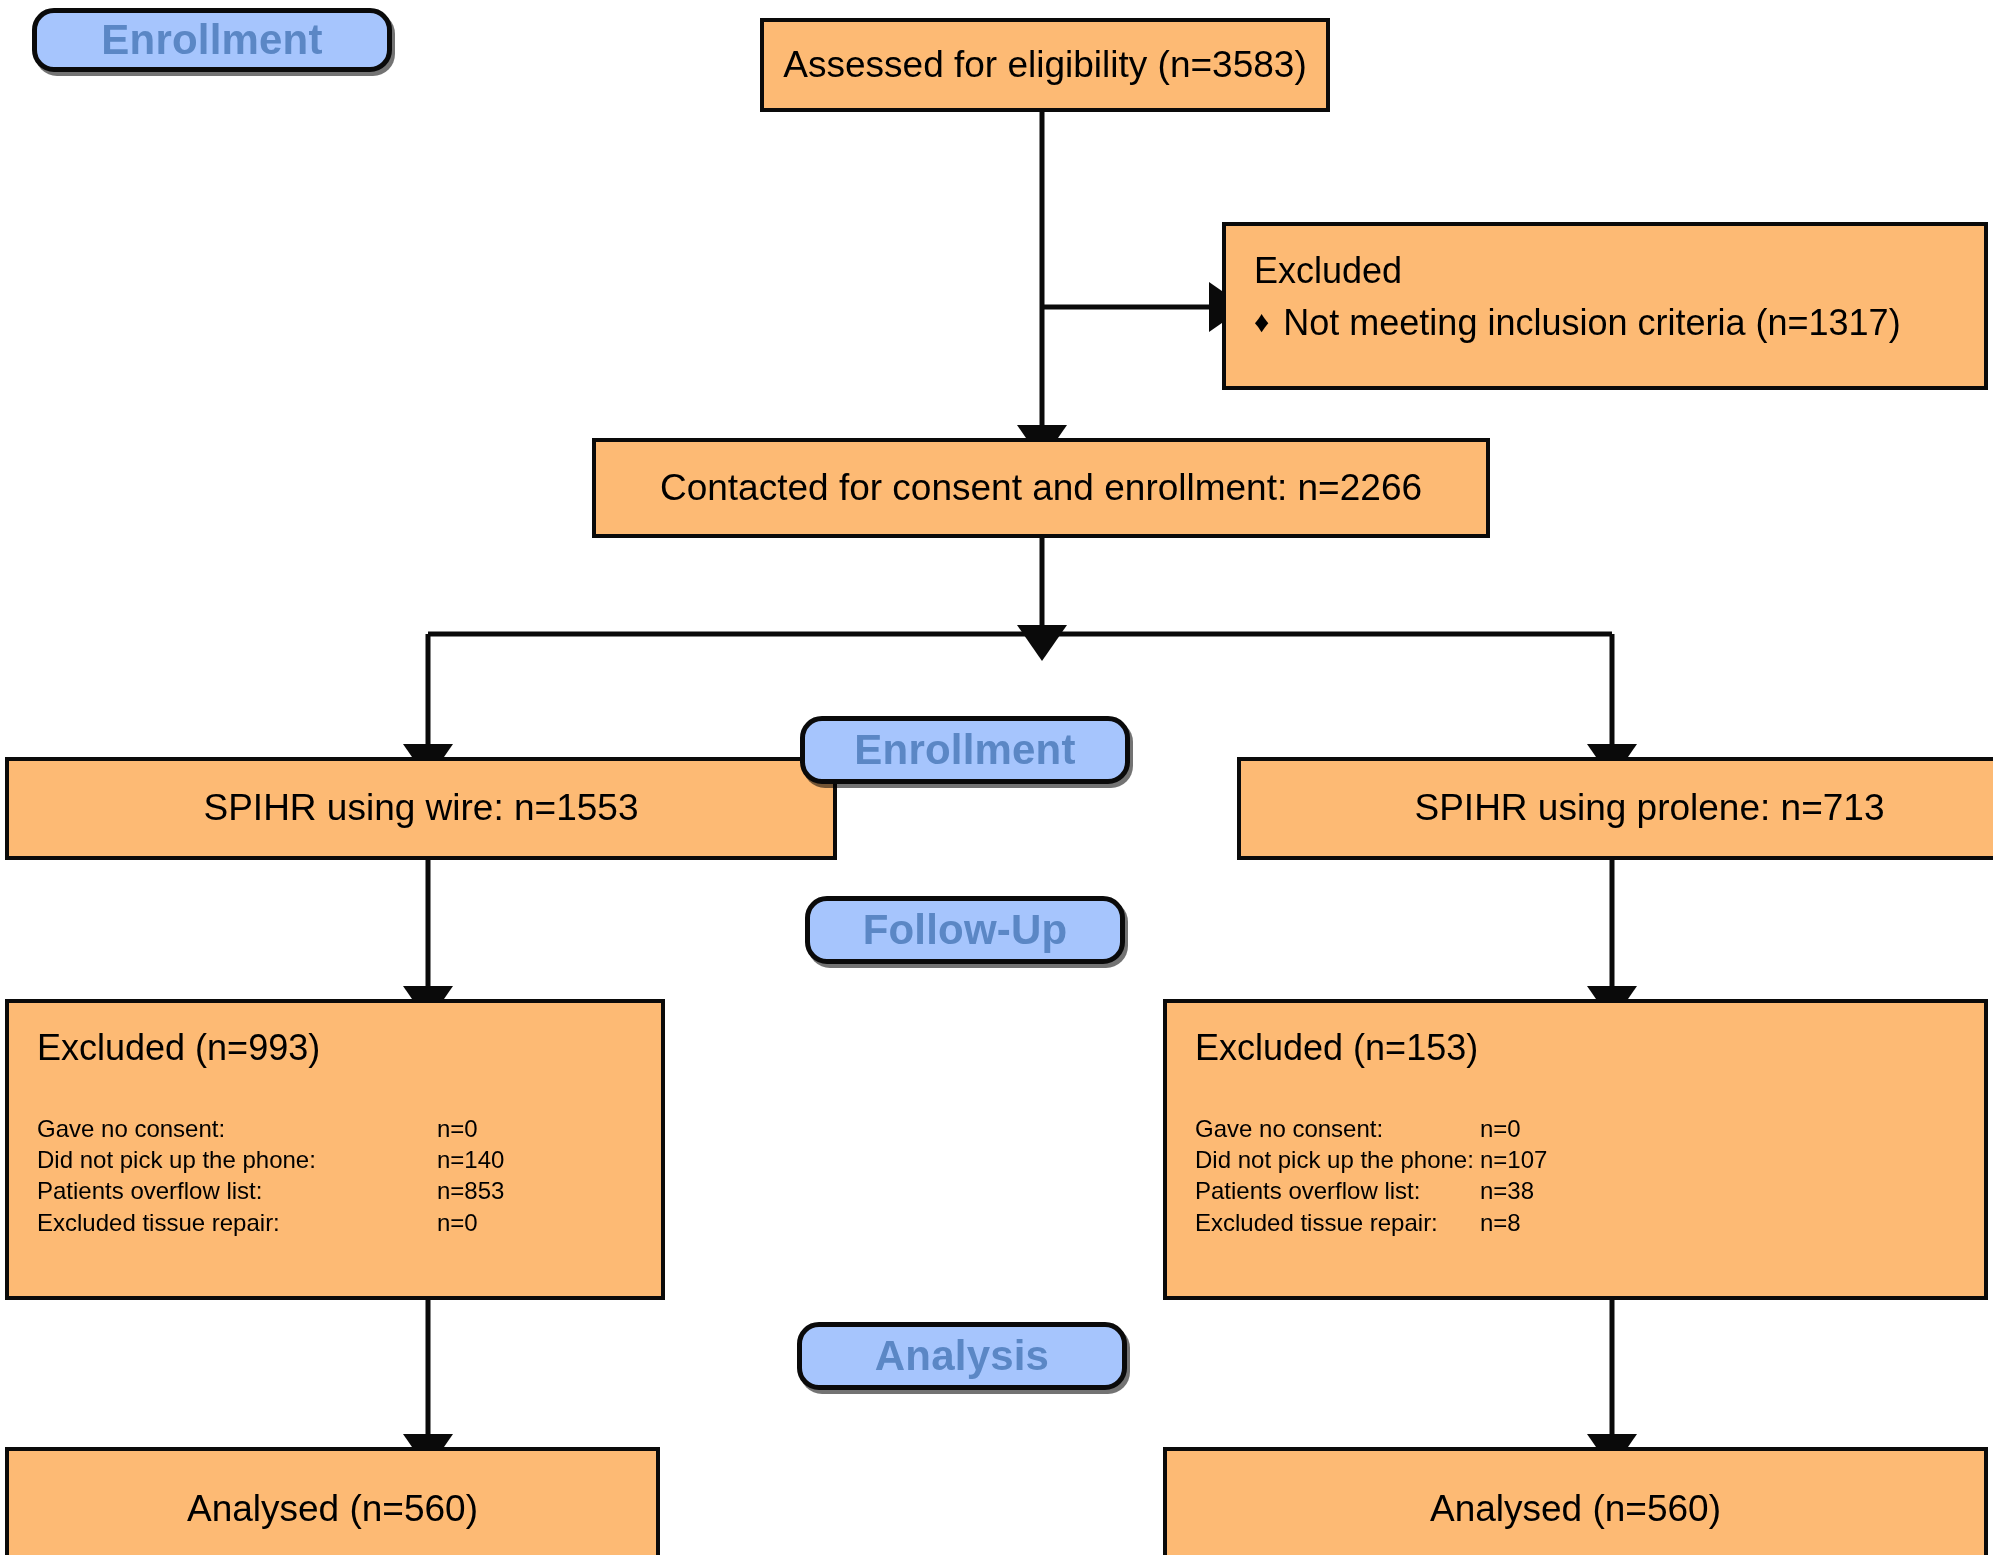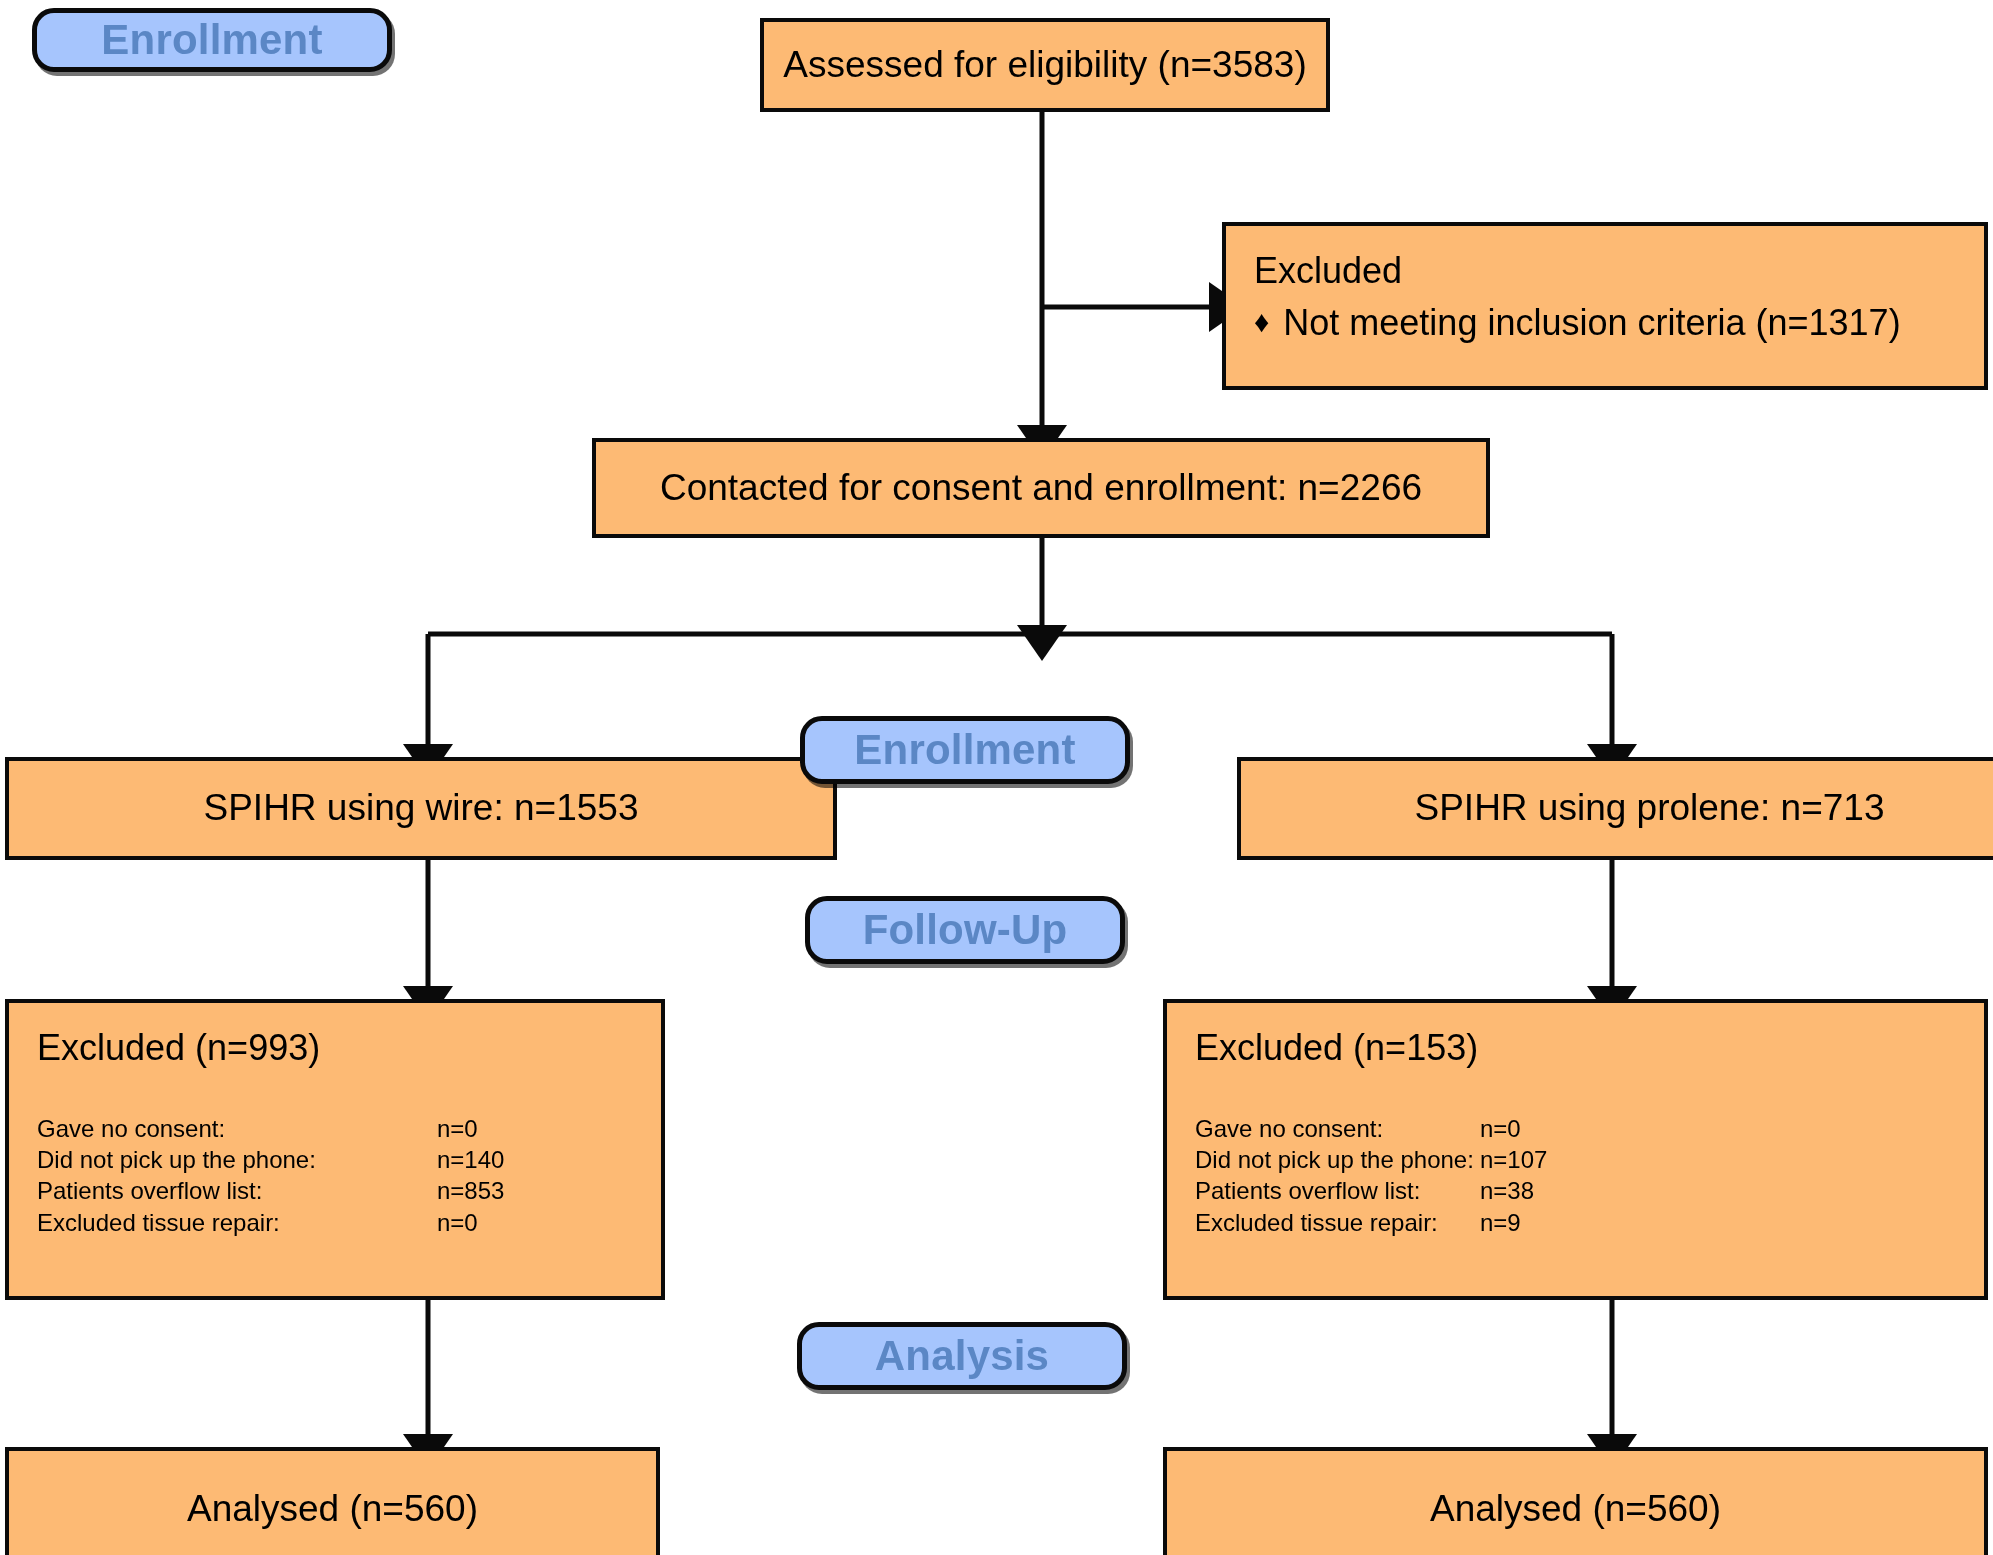--- a/index.html
+++ b/index.html
@@ -146,21 +146,21 @@
       <div class="exrow">
         <span class="lab" style="width:285px;">Did not pick up the phone:</span>
         <span class="val">n=107</span>
       </div>
       <div class="exrow">
         <span class="lab" style="width:285px;">Patients overflow list:</span>
         <span class="val">n=38</span>
       </div>
       <div class="exrow">
         <span class="lab" style="width:285px;">Excluded tissue repair:</span>
-        <span class="val">n=9</span>
+        <span class="val">n=8</span>
       </div>
     </div>
   </div>
 
   <div class="node ctr" style="left:5px;top:1447px;width:655px;height:125px;">
     <div class="inner ctr">
       <span class="txt">Analysed (n=560)</span>
     </div>
   </div>
 

